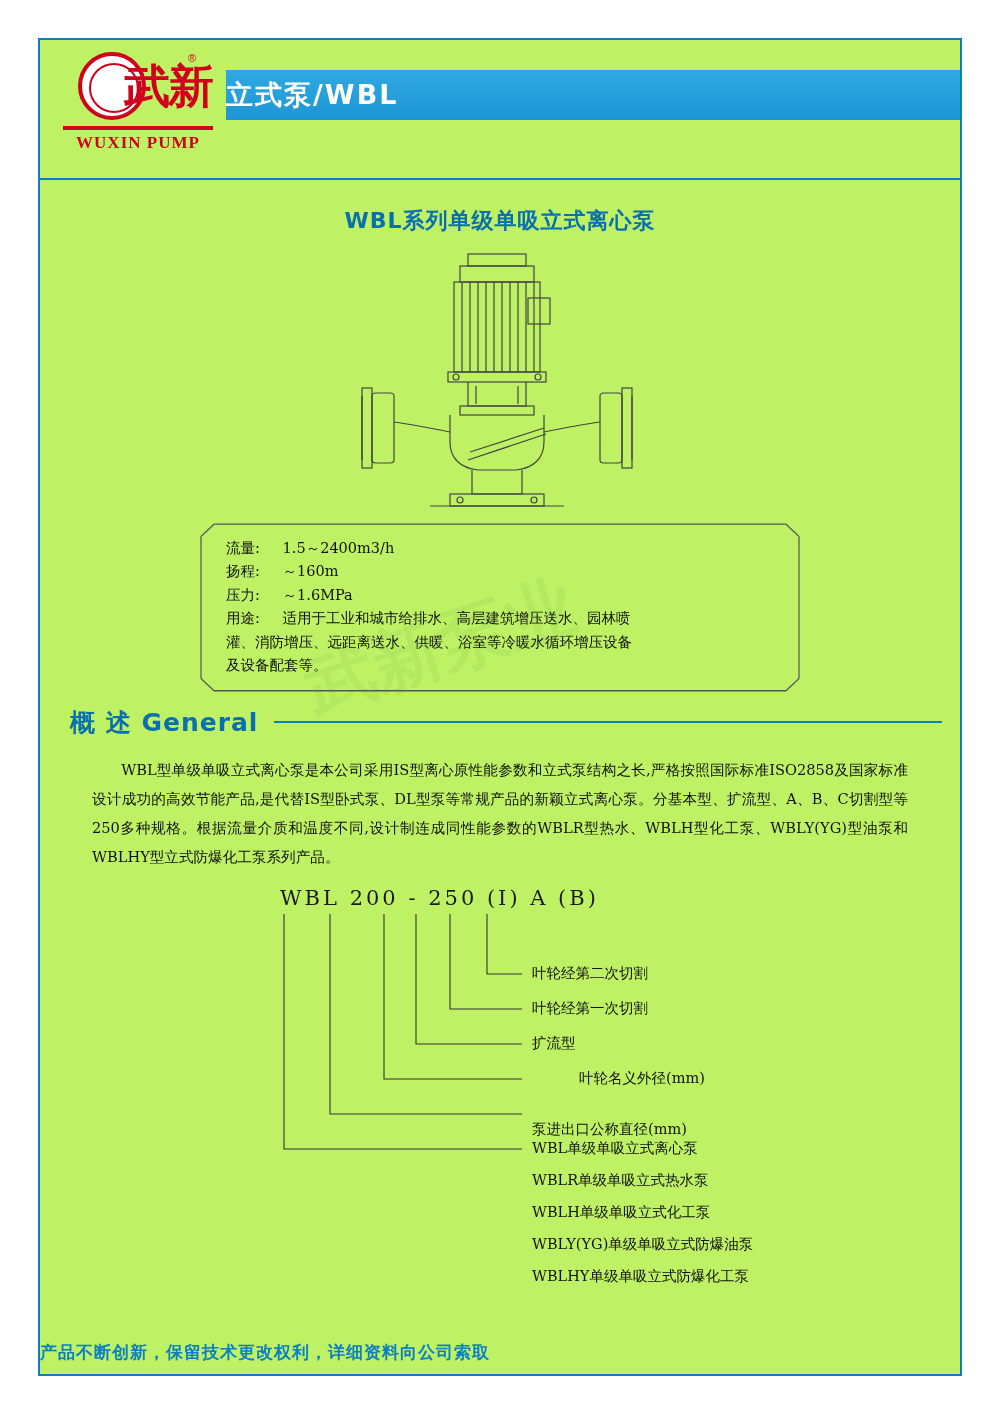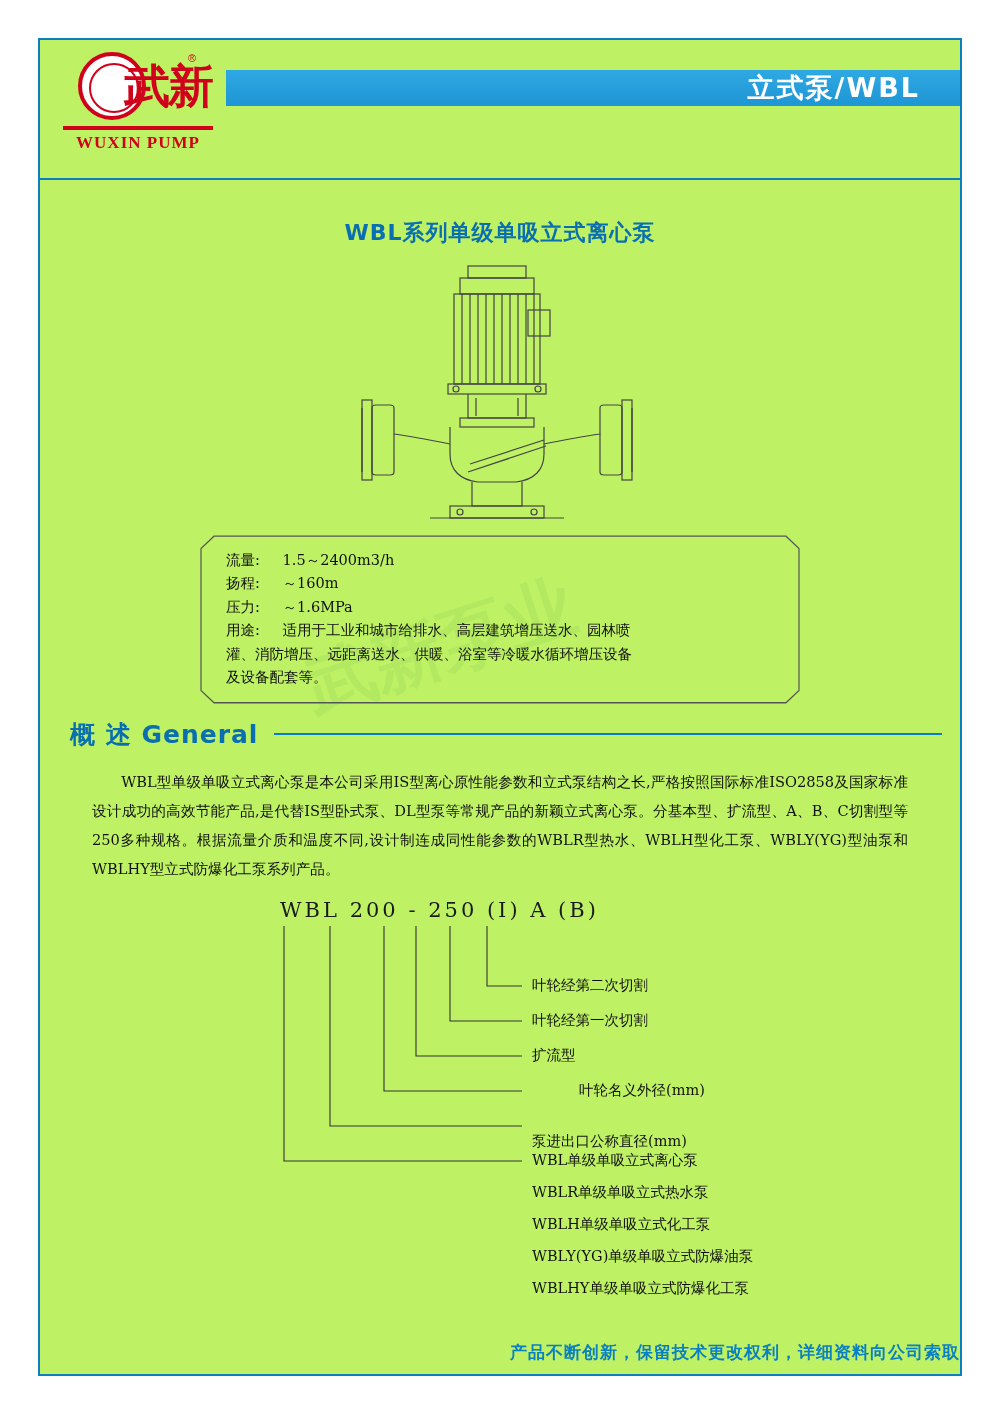--- a/index.html
+++ b/index.html
@@ -68,36 +68,36 @@
   .logo-text {
     font-family:"Liberation Serif", serif;
     font-weight:bold;
     font-size:17px;
     color:#d0021b;
     letter-spacing:1px;
     text-align:center;
   }
   .header-bar {
     position:absolute; left:186px; top:30px; right:0;
-    height:36px;
+    height:50px;
     background:#2aa4e0;
     background:linear-gradient(#2fa9e3,#1e95d4);
-    display:flex; align-items:center; justify-content:flex-end;
+    display:flex; align-items:center; 
   }
   .header-bar span {
     color:#fff;
     font-family:"DejaVu Sans", sans-serif;
     font-weight:bold;
     font-size:27px;
     letter-spacing:2px;
     padding-right:40px;
   }
   
   .product-title {
-    margin-top:38px;
+    margin-top:26px;
     text-align:center;
     color:#0a6fb0;
     font-family:"DejaVu Sans", sans-serif;
     font-weight:bold;
     font-size:22px;
     letter-spacing:1px;
   }
   
   .illus {
     margin:10px auto 0;
@@ -174,21 +174,21 @@
   .model-label {
     position:absolute;
     font-family:"DejaVu Serif", serif;
     font-size:14.5px;
     white-space:nowrap;
     color:#111;
   }
   
   .footer {
     position:absolute; left:0; right:0; bottom:10px;
-    text-align:right;
+    text-align:left;
     color:#0a7fc2;
     font-family:"DejaVu Sans", sans-serif;
     font-weight:bold;
     font-size:17px;
     letter-spacing:1px;
   }
   
   .wm {
     position:absolute;
     left:300px; top:520px;

